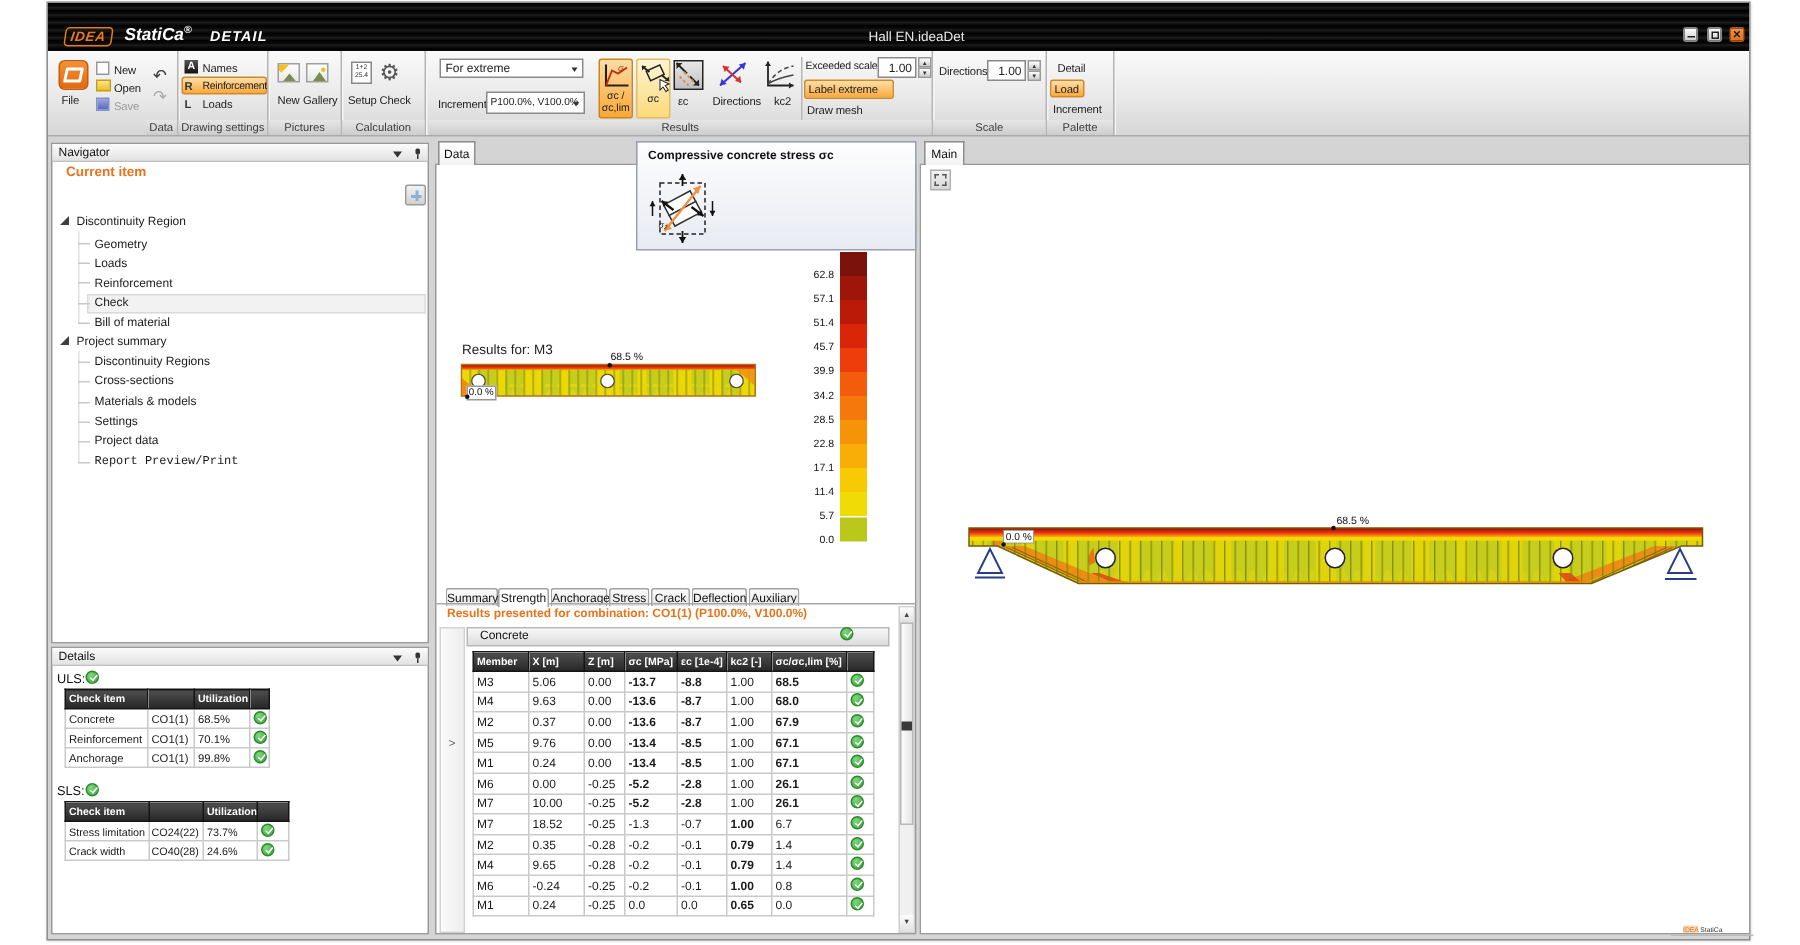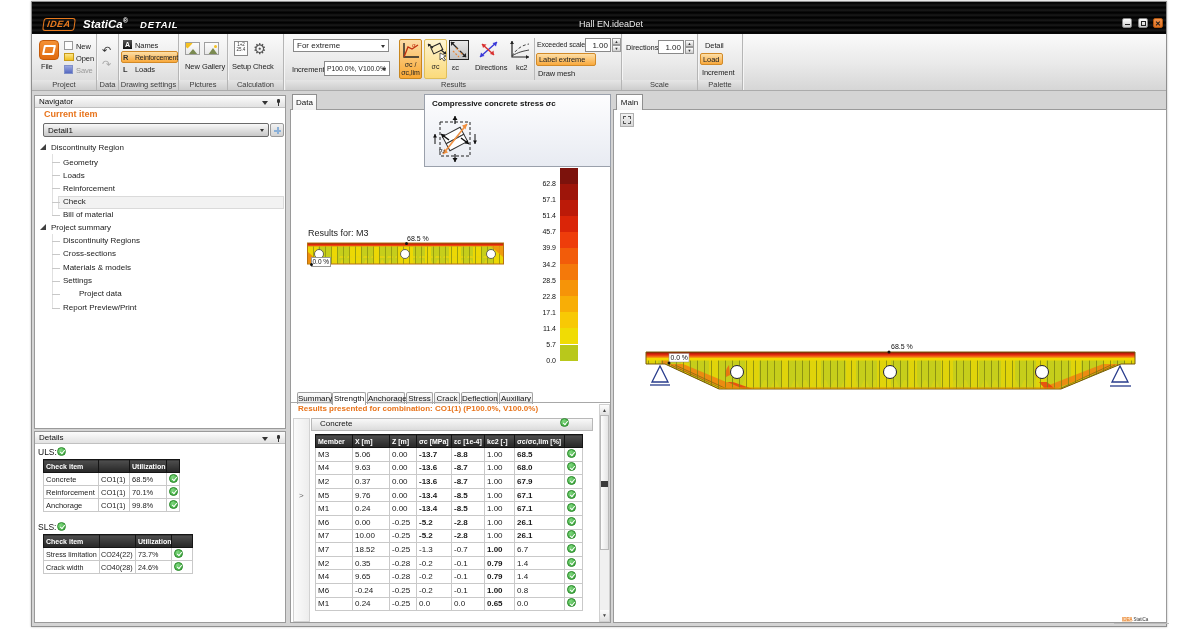--- a/index.html
+++ b/index.html
@@ -61,23 +61,20 @@
       </div>
     <div class="winbtn" style="left:1106px;">
         <div style="position:absolute;left:1.5px;top:1.5px;width:5px;height:5px;border:1.2px solid #222;"></div>
       </div>
     <div class="winbtn close" style="left:1121px;">
         <span style="color:#1a1a1a;">✕</span>
       </div>
   </div>
 
   <div id="ribbon">
-    <div class="rgroup" style="left:0px;width:65px;">
-        <div class="rglabel">Project</div>
-      </div>
     <div class="rgroup" style="left:65px;width:22px;">
         <div class="rglabel">Data</div>
       </div>
     <div class="rgroup" style="left:87px;width:60px;">
         <div class="rglabel">Drawing settings</div>
       </div>
     <div class="rgroup" style="left:147px;width:49px;">
         <div class="rglabel">Pictures</div>
       </div>
     <div class="rgroup" style="left:196px;width:56px;">
@@ -194,23 +191,20 @@
 
     <div class="rtext" style="left:673px;top:7px;">Detail</div>
     <div class="orangebtn" style="left:668px;top:19px;width:23px;height:12px;"></div>
     <div class="rtext" style="left:671px;top:21px;text-align:right;">Load</div>
     <div class="rtext" style="left:670px;top:34px;">Increment</div>
   </div>
 
   <div id="navigator" class="panel" style="left:2px; top:93px; width:252px; height:334px;">
     <div class="phead">Navigator<div class="dn"></div><div class="pin"></div></div>
     <div class="otext" style="position:absolute;left:9px;top:13px;font-size:9px;">Current item</div>
-    <div class="abs" style="left:8px;top:27px;width:226px;height:14px;background:linear-gradient(#f8f8f8,#c8c8c8);border:1px solid #6a6a6a;border-radius:2px;font-size:8px;line-height:13px;padding-left:4px;color:#111;">Detail1
-      <div class="selarrow" style="top:5px;right:4px;"></div>
-    </div>
     <div class="abs" style="left:235px;top:27px;width:14px;height:14px;background:linear-gradient(#f2f2f2,#d2d2d2);border:1px solid #9a9a9a;border-radius:2px;">
       <div class="abs" style="left:5.5px;top:3px;width:2px;height:7px;background:#8ab0d8;"></div>
       <div class="abs" style="left:3px;top:5.5px;width:7px;height:2px;background:#8ab0d8;"></div>
     </div>
 
     <div class="abs" style="left:23px;top:100px;width:226px;height:13px;background:#f2f2f2;border:1px solid #dadada;"></div>
 
     <div class="abs" style="left:17px;top:58px;width:1px;height:62px;background:#e0e0e0;"></div>
     <div class="abs" style="left:17px;top:66px;width:8px;height:1px;background:#c8c8c8;"></div>
     <div class="abs" style="left:17px;top:79px;width:8px;height:1px;background:#c8c8c8;"></div>
@@ -231,22 +225,22 @@
     <div class="titem" style="left:28px;top:75px;">Loads</div>
     <div class="titem" style="left:28px;top:88px;">Reinforcement</div>
     <div class="titem" style="left:28px;top:101px;">Check</div>
     <div class="titem" style="left:28px;top:114px;">Bill of material</div>
     <div class="tarrow" style="left:5px;top:128px;"></div>
     <div class="titem" style="left:16px;top:127px;">Project summary</div>
     <div class="titem" style="left:28px;top:140px;">Discontinuity Regions</div>
     <div class="titem" style="left:28px;top:153px;">Cross-sections</div>
     <div class="titem" style="left:28px;top:167px;">Materials &amp; models</div>
     <div class="titem" style="left:28px;top:180px;">Settings</div>
-    <div class="titem" style="left:44px;top:193px;">Project data</div>
-    <div class="titem" style="left:28px;top:207px;">Report Preview/Print</div>
+    <div class="titem" style="left:28px;top:193px;">Project data</div>
+    <div class="titem" style="left:28px;top:207px;font-family:Liberation Mono, monospace;">Report Preview/Print</div>
   </div>
   <div id="details" class="panel" style="left:2px; top:429px; width:252px; height:192px;">
     <div class="phead">Details<div class="dn"></div><div class="pin"></div></div>
     <div class="abs" style="left:3px;top:15px;font-size:8.5px;color:#111;">ULS:</div>
     <div class="chk" style="position:absolute;left:22px;top:15px;"></div>
     <table class="dtable" style="left:8px;top:27px;width:136px;">
       <tbody>
           <tr>
             <th style="width:55px;">Check item</th>
             <th style="width:31px;"></th>

